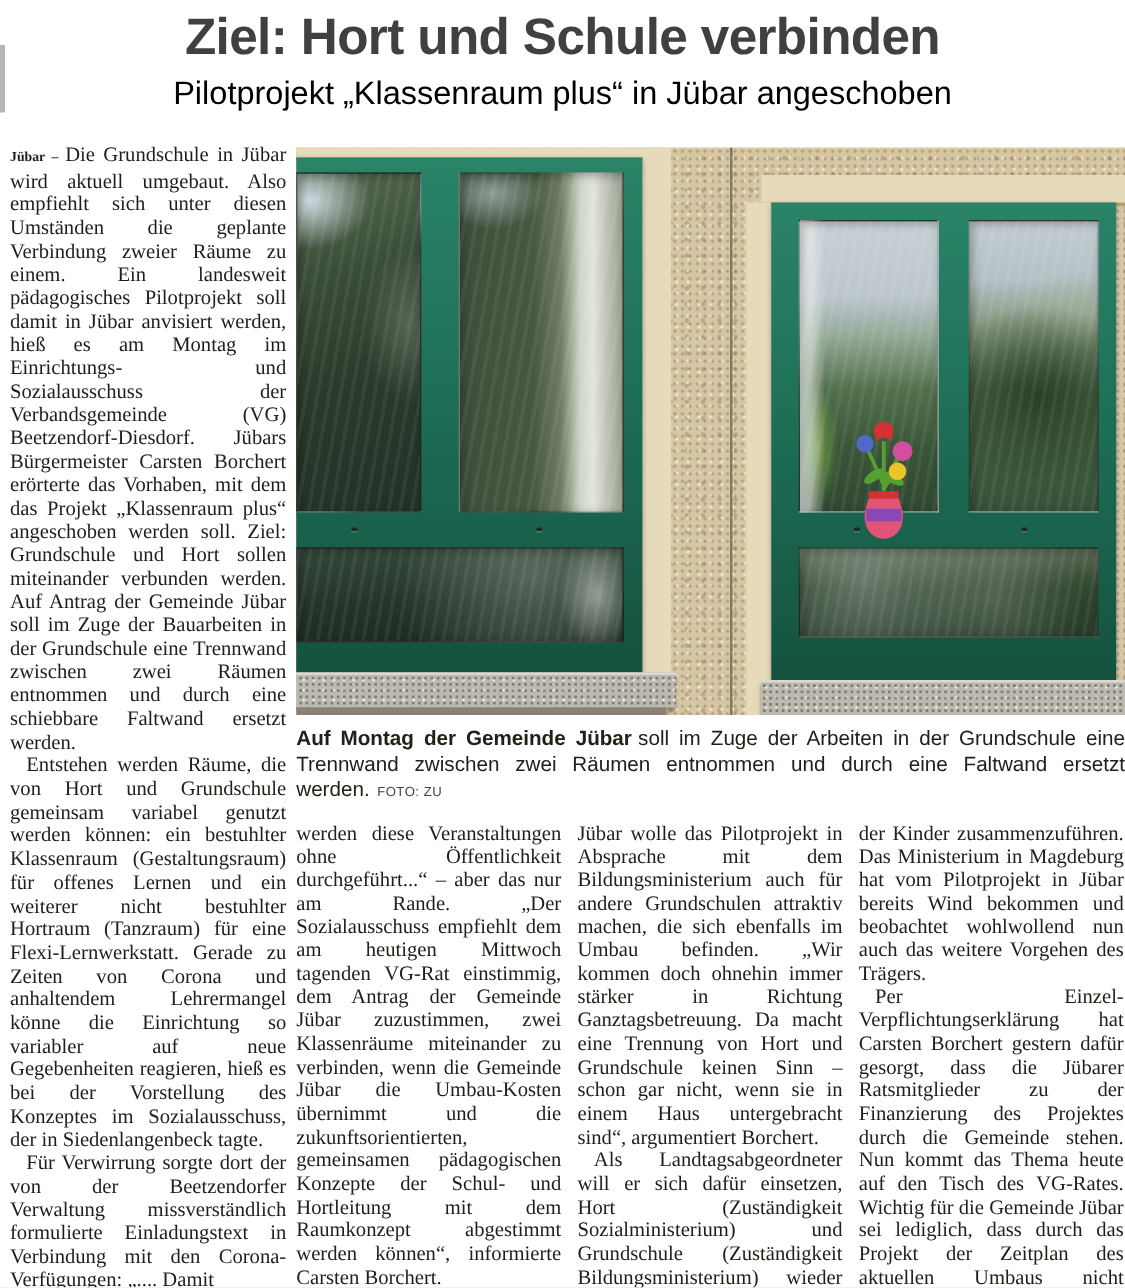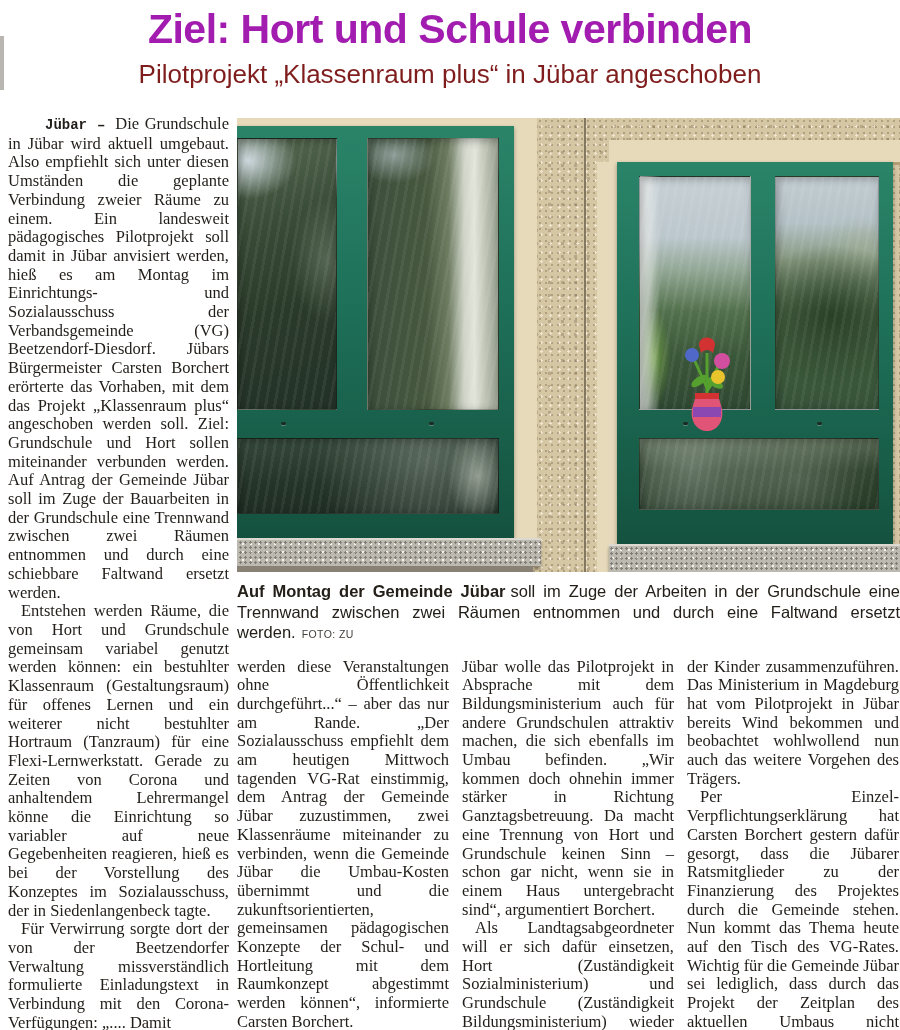--- a/index.html
+++ b/index.html
@@ -19,36 +19,36 @@
     width:900px;height:1030px;background:#ffffff;position:relative;overflow:hidden;
     font-family:"Liberation Serif","DejaVu Serif",serif;color:var(--ink);
     margin:0 auto;
   }
   .scan-mark{position:absolute;left:0;top:36px;width:4px;height:54px;background:#b9b6b1;}
 
   
   .header{position:absolute;left:0;top:0;width:900px;text-align:center;}
   .title{
     font-family:"Liberation Sans","DejaVu Sans",sans-serif;font-weight:700;
-    font-size:41px;line-height:46px;letter-spacing:-0.5px;color:#a21caf;margin:6px 0 0 0;
+    font-size:41px;line-height:46px;letter-spacing:-0.5px;color:#404040;margin:6px 0 0 0;
   }
   .subtitle{
     font-family:"Liberation Sans","DejaVu Sans",sans-serif;font-weight:400;
-    font-size:26px;line-height:30px;color:#7f1d1d;margin:7px 0 0 0;
+    font-size:26px;line-height:30px;color:#000000;margin:7px 0 0 0;
   }
 
   
   .content{position:absolute;left:8px;top:115px;width:888px;display:flex;}
   .col-first{width:221px;flex:none;margin-right:8px;}
   .right-block{width:663px;flex:none;}
 
   .body-text{font-size:16.5px;line-height:18.7px;text-align:justify;hyphens:auto;-webkit-hyphens:auto;}
   .body-p{margin:0;}
   .body-p.indent{text-indent:13px;}
-  .dateline{font-family:Liberation Mono, monospace;font-weight:700;font-size:14px;margin-left:37px;}
+  .dateline{font-family:Liberation Serif, serif;font-weight:700;font-size:11px;}
 
   
   .photo{
     position:relative;width:663px;height:454px;margin-top:3px;overflow:hidden;
     background-color:var(--wall-beige);
     background-image:
       radial-gradient(rgba(118,98,66,.38) 1px, transparent 1.5px),
       radial-gradient(rgba(255,250,235,.65) 1px, transparent 1.4px),
       radial-gradient(rgba(92,76,54,.25) 1.5px, transparent 2px);
     background-size:6px 6px,9px 9px,13px 13px;

